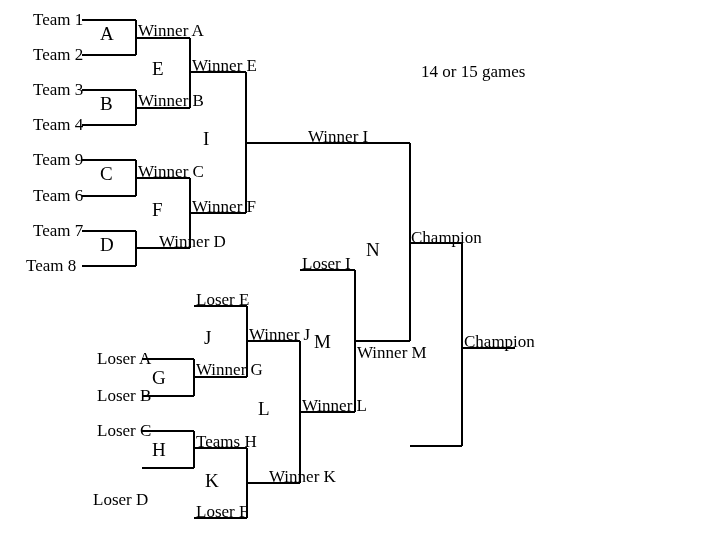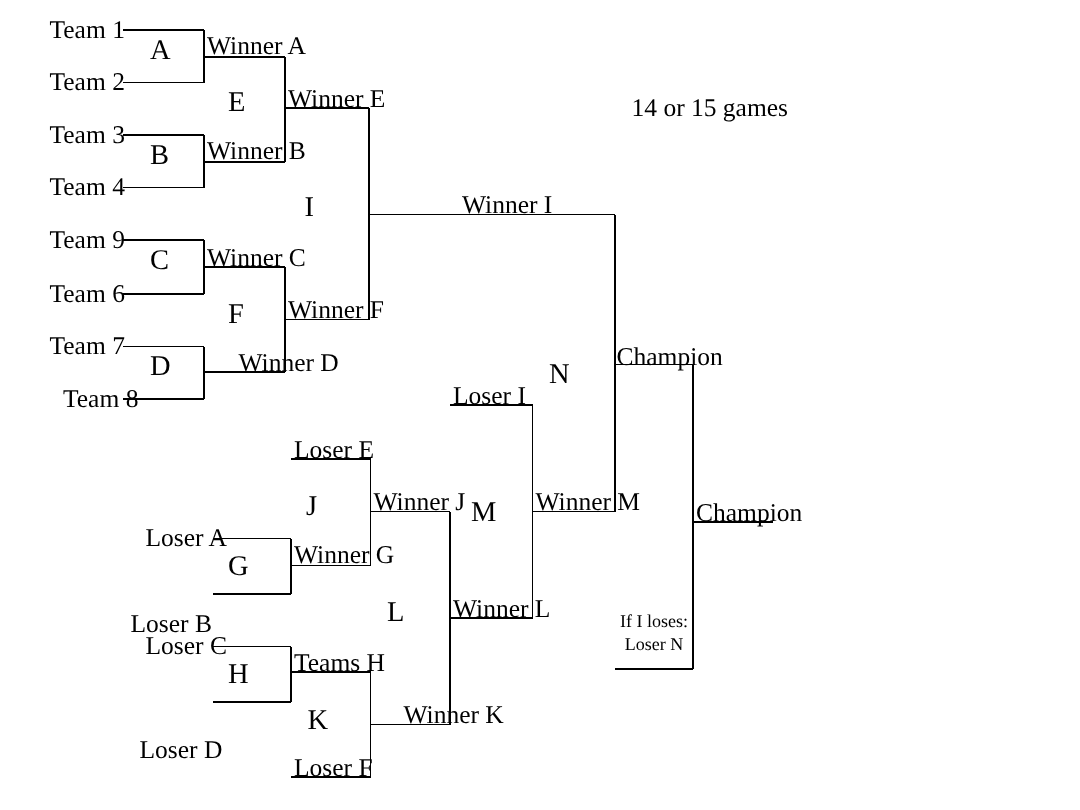--- a/index.html
+++ b/index.html
@@ -126,62 +126,58 @@
 
   <div class="lbl title" style="left:421px; top:63px;">14 or 15 games</div>
 
   <div class="lbl seed" style="left:33px; top:11px;">Team 1</div>
   <div class="lbl seed" style="left:33px; top:46px;">Team 2</div>
   <div class="lbl seed" style="left:33px; top:81px;">Team 3</div>
   <div class="lbl seed" style="left:33px; top:116px;">Team 4</div>
   <div class="lbl seed" style="left:33px; top:151px;">Team 9</div>
   <div class="lbl seed" style="left:33px; top:187px;">Team 6</div>
   <div class="lbl seed" style="left:33px; top:222px;">Team 7</div>
-  <div class="lbl seed" style="left:42px; top:257px;">Team 8</div>
+  <div class="lbl seed" style="left:26px; top:257px;">Team 8</div>
 
   <div class="lbl game" style="left:100px; top:24px;">A</div>
   <div class="lbl game" style="left:100px; top:94px;">B</div>
   <div class="lbl game" style="left:100px; top:164px;">C</div>
   <div class="lbl game" style="left:100px; top:235px;">D</div>
   <div class="lbl game" style="left:152px; top:59px;">E</div>
   <div class="lbl game" style="left:152px; top:200px;">F</div>
   <div class="lbl game" style="left:203px; top:129px;">I</div>
 
   <div class="lbl seed" style="left:138px; top:22px;">Winner A</div>
   <div class="lbl seed" style="left:138px; top:92px;">Winner B</div>
   <div class="lbl seed" style="left:138px; top:163px;">Winner C</div>
   <div class="lbl seed" style="left:138px; top:233px;margin-left:21px;">Winner D</div>
   <div class="lbl seed" style="left:192px; top:57px;">Winner E</div>
   <div class="lbl seed" style="left:192px; top:198px;">Winner F</div>
   <div class="lbl seed" style="left:308px; top:128px;">Winner I</div>
 
   <div class="lbl seed" style="left:97px; top:350px;">Loser A</div>
-  <div class="lbl seed" style="left:87px; top:387px;margin-top:20px;">Loser B</div>
+  <div class="lbl seed" style="left:97px; top:387px;">Loser B</div>
   <div class="lbl seed" style="left:97px; top:422px;">Loser C</div>
   <div class="lbl seed" style="left:93px; top:459px;margin-top:32px;">Loser D</div>
   <div class="lbl seed" style="left:196px; top:291px;">Loser E</div>
   <div class="lbl seed" style="left:196px; top:503px;">Loser F</div>
   <div class="lbl seed" style="left:302px; top:255px;">Loser I</div>
 
   <div class="lbl game" style="left:152px; top:368px;">G</div>
   <div class="lbl game" style="left:152px; top:440px;">H</div>
   <div class="lbl game" style="left:204px; top:328px;">J</div>
   <div class="lbl game" style="left:205px; top:471px;">K</div>
   <div class="lbl game" style="left:258px; top:399px;">L</div>
   <div class="lbl game" style="left:314px; top:332px;">M</div>
   <div class="lbl game" style="left:366px; top:240px;">N</div>
 
   <div class="lbl seed" style="left:196px; top:361px;">Winner G</div>
   <div class="lbl seed" style="left:196px; top:433px;">Teams H</div>
   <div class="lbl seed" style="left:249px; top:326px;">Winner J</div>
   <div class="lbl seed" style="left:249px; top:468px;padding-left:20px;">Winner K</div>
   <div class="lbl seed" style="left:302px; top:397px;">Winner L</div>
-  <div class="lbl seed" style="left:357px; top:326px;">Winner M</div>
+  <div class="lbl seed" style="left:357px; top:344px;">Winner M</div>
 
   <div class="lbl seed" style="left:411px; top:229px;">Champion</div>
   <div class="lbl seed" style="left:464px; top:333px;">Champion</div>
 
-  <div class="note lbl" style="left:408px; top:407px; width:56px;">
-    <span>If  I loses:</span><br>
-    <span>Loser N</span>
-  </div>
 
 </div>
 
 </body></html>

